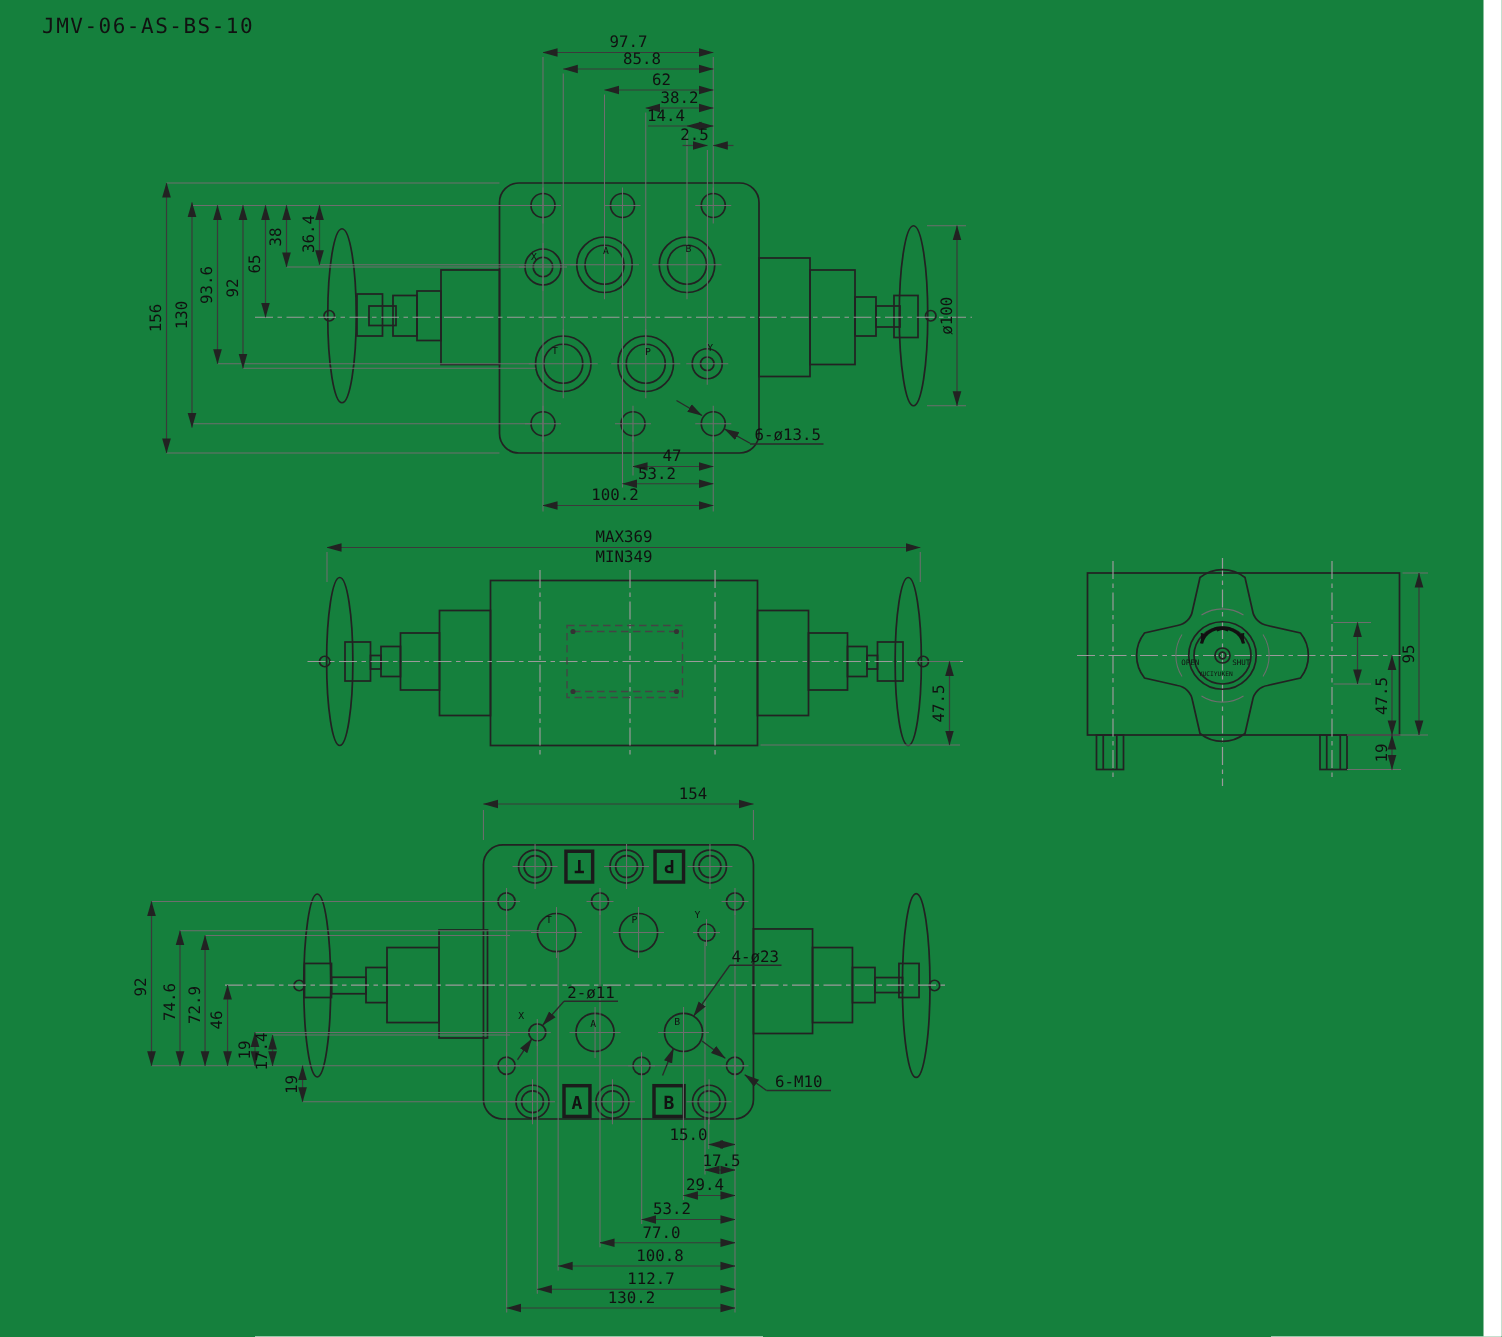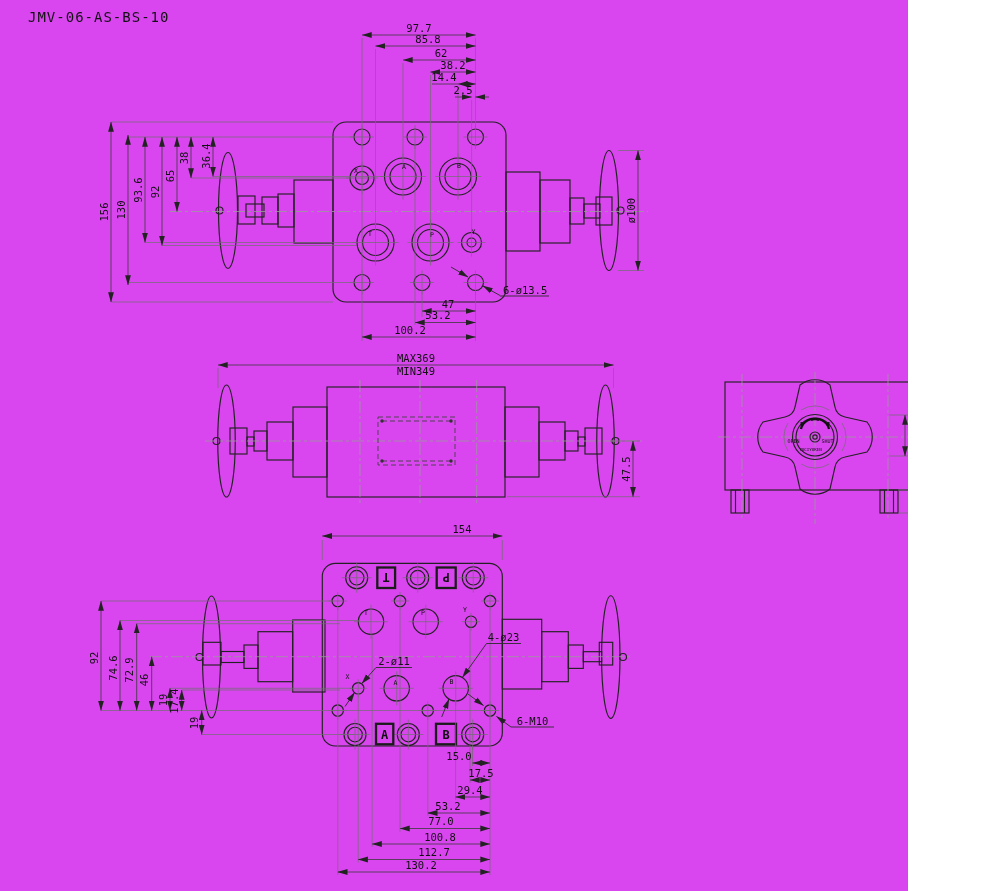--- a/index.html
+++ b/index.html
@@ -1,16 +1,16 @@
 <!DOCTYPE html>
 <html><head>
 <meta charset="utf-8">
 <style>
   html,body{margin:0;padding:0;background:#ffffff;}
-  .page{width:908px;height:891px;background:#d946ef;position:relative;overflow:hidden;}
+  .page{width:989px;height:891px;background:#15803d;position:relative;overflow:hidden;}
   svg{display:block;}
   .o   {fill:none;stroke:#222;stroke-width:1.15;}
   .o2  {fill:none;stroke:#1b1b1b;stroke-width:2.3;}
   .ext {fill:none;stroke:#6e6e6e;stroke-width:0.7;}
   .dim {fill:none;stroke:#3a3a3a;stroke-width:0.8;}
   .cl  {fill:none;stroke:#9a9a9a;stroke-width:0.8;stroke-dasharray:12 3 3 3;}
   .hid {fill:none;stroke:#444;stroke-width:0.9;stroke-dasharray:5 3;}
   .ldr {fill:none;stroke:#2a2a2a;stroke-width:0.9;}
   .arc2{fill:none;stroke:#111;stroke-width:2.2;}
   text {fill:#111;font-family:"DejaVu Sans Mono","Liberation Mono",monospace;}

